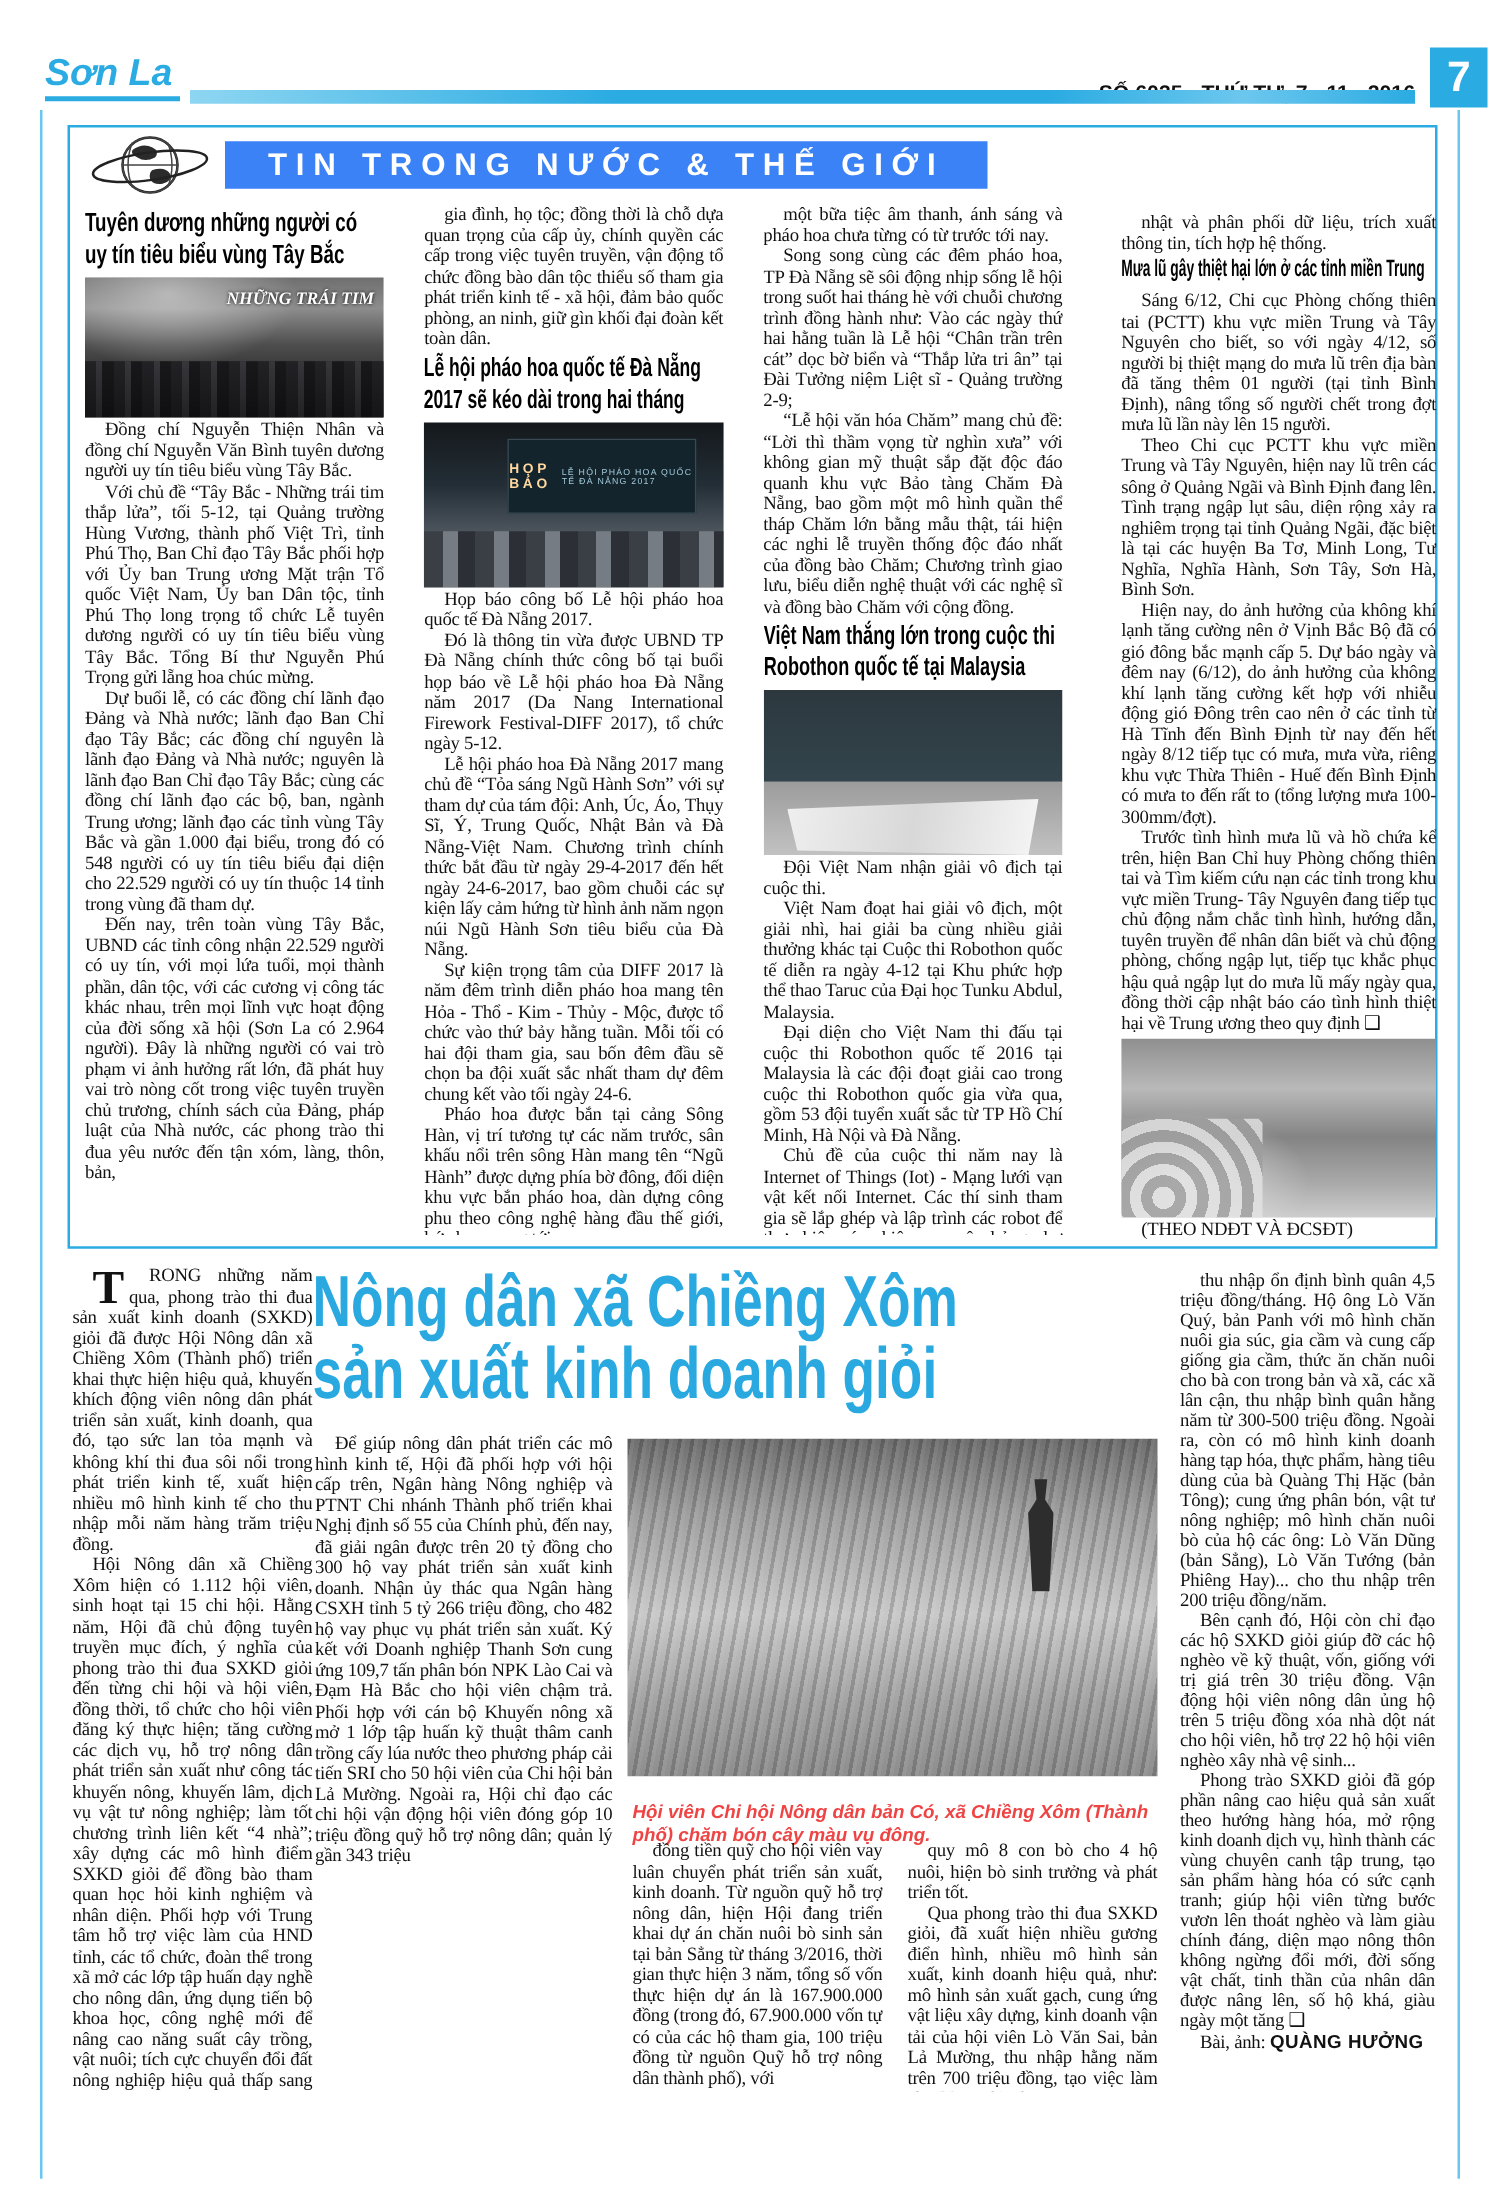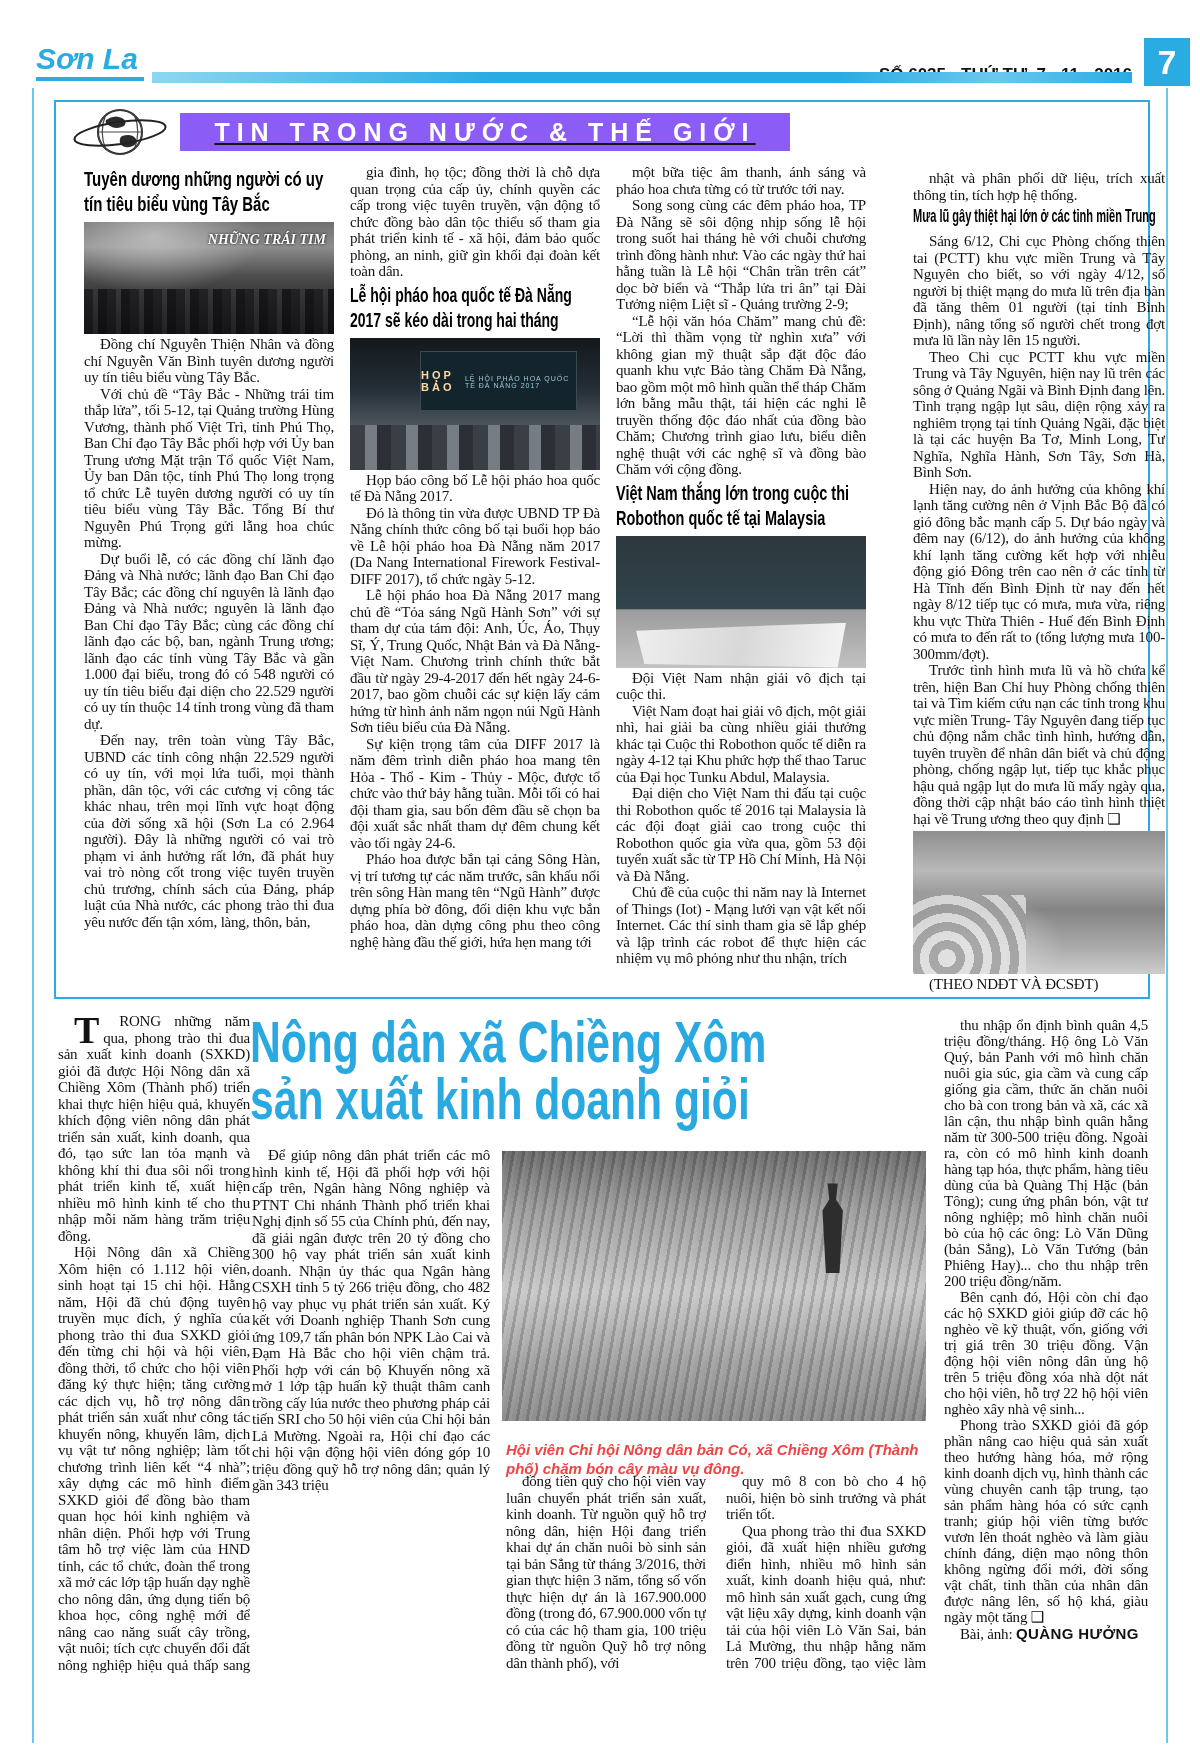--- a/index.html
+++ b/index.html
@@ -14,24 +14,24 @@
         background:linear-gradient(90deg,#8ed6f2 0%,#2aabe2 35%,#2aabe2 70%,#6cc7ee 86%,#2aabe2 100%);}
   .page-num{position:absolute;right:10px;top:38px;width:46px;height:48px;background:#2aabe2;
         color:#fff;font:bold 34px "Liberation Sans",sans-serif;display:flex;align-items:center;justify-content:center;}
   .frame-l,.frame-r{position:absolute;top:88px;width:2px;height:1655px;background:#6cc7ee;}
   .frame-l{left:32px}.frame-r{right:32px}
 
   
   .top-box{position:absolute;left:54px;top:100px;width:1092px;height:895px;border:2px solid #2aabe2;}
   .banner-row{position:absolute;left:6px;top:6px;width:728px;height:48px;display:flex;align-items:center;}
   .globe{width:118px;height:52px;flex:0 0 auto;background:#fff;}
-  .banner-bar{flex:1;height:38px;background:#8b5cf6;display:flex;align-items:center;justify-content:center;text-decoration:underline;}
+  .banner-bar{flex:1;height:38px;background:#3b82f6;display:flex;align-items:center;justify-content:center;}
   .banner-title{color:#fff;font:bold 25px "Liberation Sans",sans-serif;letter-spacing:7px;white-space:nowrap;}
 
-  .top-cols{position:absolute;left:28px;top:62px;width:782px;height:824px;display:flex;gap:16px;}
+  .top-cols{position:absolute;left:12px;top:62px;width:782px;height:824px;display:flex;gap:32px;}
   .tcol{width:250px;height:824px;overflow:hidden;}
   .tcol4{position:absolute;left:829px;top:6px;width:252px;height:880px;overflow:hidden;}
 
   
   .bodytext p, .para{font:15px/16.5px "Liberation Serif",serif;letter-spacing:-0.2px;
       text-align:justify;margin:0;text-indent:16px;color:#121212;}
   .cont{text-indent:0;}
 
   
   .h-cond{margin:2px 0 6px;}

